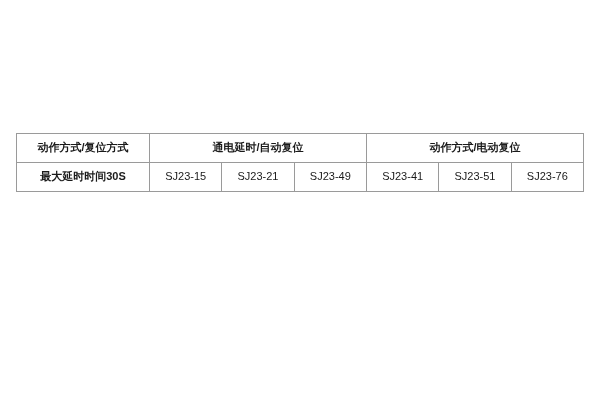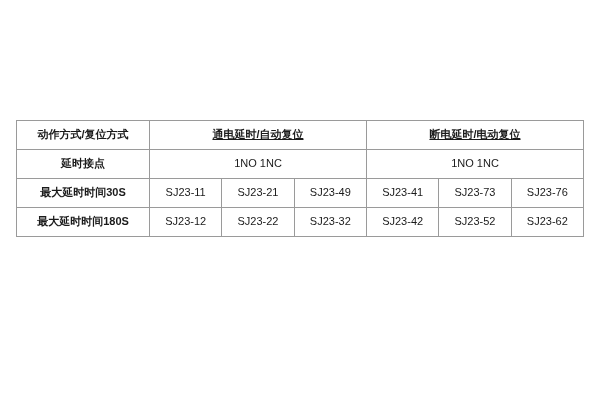--- a/index.html
+++ b/index.html
@@ -15,21 +15,21 @@
   }
   .page {
     position: relative;
     width: 600px;
     height: 400px;
     background: #ffffff;
   }
   .table-wrap {
     position: absolute;
     left: 16px;
-    top: 120px;
+    top: 133px;
     width: 504px;
   }
   table.spec {
     border-collapse: collapse;
     width: 568px;
     table-layout: fixed;
     background: #ffffff;
   }
   table.spec td {
     border: 1px solid #9a9a9a;
@@ -43,21 +43,20 @@
     white-space: nowrap;
   }
   td.label {
     width: 128px;
     font-weight: bold;
     font-size: 11px;
   }
   td.group {
     font-weight: bold;
     font-size: 11px;
-    text-decoration: underline;
   }
   td.sub {
     font-weight: bold;
     font-size: 11px;
   }
   td.code {
     font-weight: normal;
     font-size: 11px;
   }
   td.merged-1no1nc {
@@ -67,41 +66,27 @@
 </head>
 <body>
 
 <div class="page">
   <div class="table-wrap">
     <table class="spec">
       <tbody>
         <tr>
           <td class="label">动作方式/复位方式</td>
           <td class="group" colspan="3">通电延时/自动复位</td>
-          <td class="group" colspan="3">断电延时/电动复位</td>
-        </tr>
-        <tr>
-          <td class="label">延时接点</td>
-          <td class="merged-1no1nc" colspan="3">1NO 1NC</td>
-          <td class="merged-1no1nc" colspan="3">1NO 1NC</td>
+          <td class="group" colspan="3">动作方式/电动复位</td>
         </tr>
         <tr>
           <td class="label">最大延时时间30S</td>
-          <td class="code">SJ23-11</td>
+          <td class="code">SJ23-15</td>
           <td class="code">SJ23-21</td>
           <td class="code">SJ23-49</td>
           <td class="code">SJ23-41</td>
-          <td class="code">SJ23-73</td>
+          <td class="code">SJ23-51</td>
           <td class="code">SJ23-76</td>
-        </tr>
-        <tr>
-          <td class="label">最大延时时间180S</td>
-          <td class="code">SJ23-12</td>
-          <td class="code">SJ23-22</td>
-          <td class="code">SJ23-32</td>
-          <td class="code">SJ23-42</td>
-          <td class="code">SJ23-52</td>
-          <td class="code">SJ23-62</td>
         </tr>
       </tbody>
     </table>
   </div>
 </div>
 
 </body></html>

